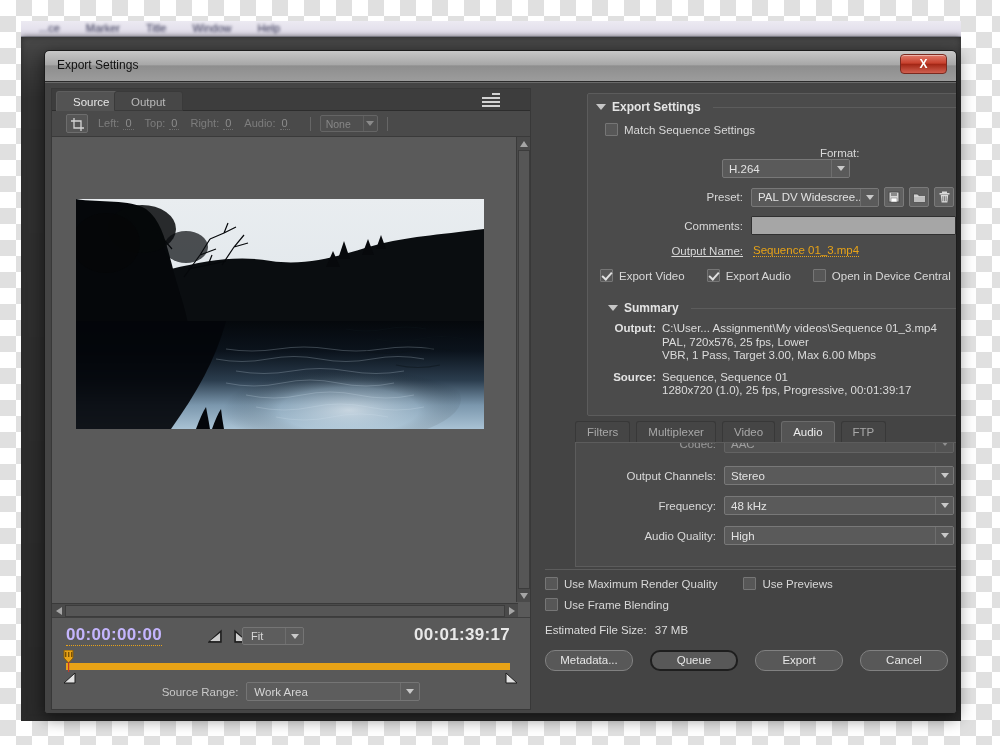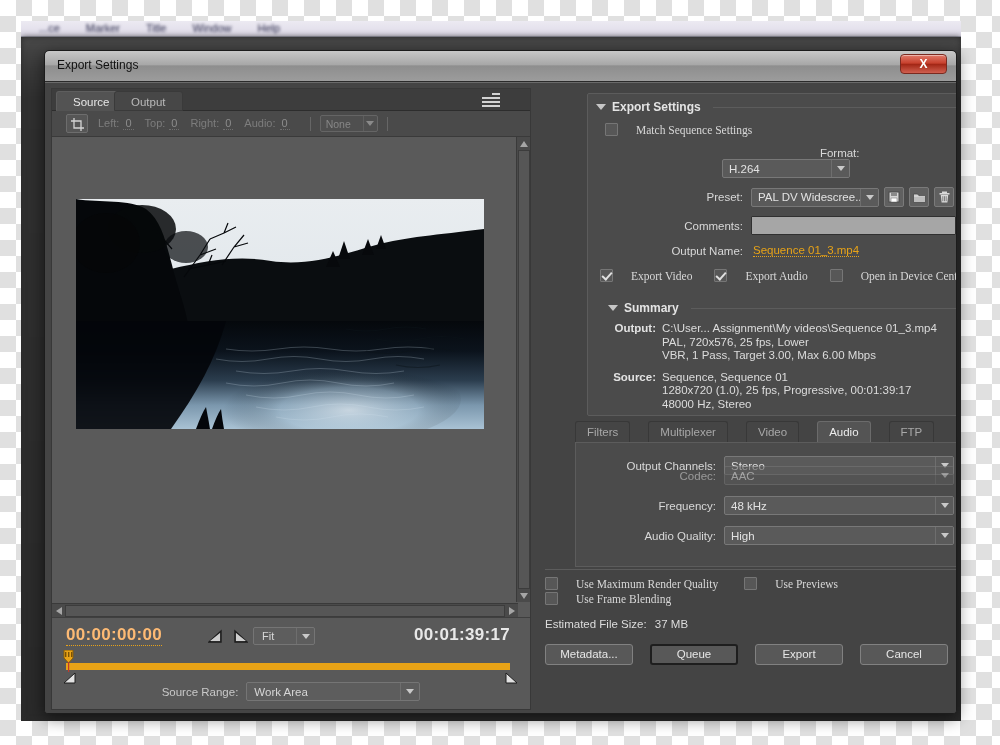--- a/index.html
+++ b/index.html
@@ -260,41 +260,41 @@
   
   #transport {
     position: relative;
     height: 92px;
     background: #595959;
     border-top: 1px solid #3f3f3f;
   }
   #current-time {
     position: absolute; left: 14px; top: 7px;
     font-size: 17px; font-weight: bold;
-    color: #fdba74;
+    color: #c4b5fd;
     letter-spacing: .3px;
     border-bottom: 1px dotted #e8a317;
     cursor: pointer;
   }
   #duration-time {
     position: absolute; right: 20px; top: 7px;
     font-size: 17px; font-weight: bold;
     color: #e8e8e8;
     letter-spacing: .3px;
   }
   .in-out-btn {
     position: absolute; top: 11px;
     width: 14px; height: 14px;
     cursor: pointer;
   }
   #in-point-button { left: 156px; }
   #out-point-button { left: 182px; }
   #zoom-select {
     position: absolute;
-    left: 201px; top: 9px;
+    left: 190px; top: 9px;
     width: 62px; height: 18px;
     background: #5d5d5d;
     border: 1px solid #757575;
     border-radius: 2px;
     font-size: 11px;
     color: #d8d8d8;
     display: flex; align-items: center;
     padding-left: 8px;
     cursor: pointer;
   }
@@ -387,21 +387,21 @@
     border-right: 5px solid transparent;
     border-top: 6px solid #c6c6c6;
     cursor: pointer;
   }
   .sect-title {
     font-size: 12px; font-weight: bold; color: #e4e4e4;
     white-space: nowrap;
   }
   .sect-rule { flex: 1; height: 1px; background: #5c5c5c; margin-left: 6px; }
 
-  .chk-row { display: flex; align-items: center; gap: 18px; font-family: Liberation Serif, serif; }
+  .chk-row { display: flex; align-items: center; gap: 6px; }
   .checkbox {
     width: 13px; height: 13px;
     background: #575757;
     border: 1px solid #767676;
     border-radius: 1px;
     position: relative;
     cursor: pointer;
     flex: 0 0 auto;
   }
   .checkbox.checked::after {
@@ -475,21 +475,21 @@
   }
 
   .summary-label { font-size: 11.5px; font-weight: bold; color: #e2e2e2; text-align: right; white-space: nowrap; }
   .summary-val { font-size: 11.5px; color: #dcdcdc; white-space: nowrap; }
 
   
   #format-tabs {
     position: absolute;
     left: 38px; top: 333px;
     width: 400px; height: 21px;
-    display: flex; gap: 18px;
+    display: flex; gap: 6px;
   }
   .ftab {
     height: 21px;
     padding: 0 11px;
     line-height: 20px;
     font-size: 11.5px;
     color: #a8a8a8;
     background: #454545;
     border: 1px solid #383838;
     border-bottom: none;
@@ -521,21 +521,21 @@
     margin-top: 13px;
   }
   #action-buttons {
     display: flex; gap: 17px;
     margin-top: 14px;
   }
   .abtn {
     width: 88px; height: 21px;
     background: #585858;
     border: 1px solid #818181;
-    border-radius: 3px;
+    border-radius: 10px;
     font-size: 11.5px;
     color: #e6e6e6;
     text-align: center;
     line-height: 19px;
     cursor: pointer;
   }
   .abtn.default {
     border: 2px solid #1e1e1e;
     line-height: 17px;
   }
@@ -836,21 +836,21 @@
             </svg>
           </span>
         </div>
 
         <div class="field-row">
           <span class="field-label" style="width:155px;">Comments:</span>
           <input class="txtinput" style="width: 205px; margin-left: 8px;" placeholder="">
         </div>
 
         <div class="field-row">
-          <span class="field-label" style="width:155px;">Output Name:</span>
+          <span class="field-label" style="width:155px;text-decoration:underline;">Output Name:</span>
           <span id="output-name-link" style="margin-left:10px;">Sequence 01_3.mp4</span>
         </div>
 
         <div style="display:flex;align-items:center;gap:22px;margin:12px 0 0 12px;">
           <span class="chk-row">
             <span class="checkbox checked"></span>
             <span class="chk-label">Export Video</span>
           </span>
           <span class="chk-row">
             <span class="checkbox checked"></span>
@@ -875,47 +875,46 @@
             <div class="summary-val">PAL, 720x576, 25 fps, Lower</div>
             <div class="summary-val">VBR, 1 Pass, Target 3.00, Max 6.00 Mbps</div>
           </div>
         </div>
 
         <div style="display:flex;margin:8px 0 0 20px;">
           <span class="summary-label" style="width:48px;">Source:</span>
           <div style="margin-left:6px;line-height:13.5px;">
             <div class="summary-val">Sequence, Sequence 01</div>
             <div class="summary-val">1280x720 (1.0), 25 fps, Progressive, 00:01:39:17</div>
-            <div class="summary-val">48000 Hz, Stereo</div>
           </div>
         </div>
       </div>
 
       <div id="format-tabs">
         <div class="ftab">Filters</div>
         <div class="ftab">Multiplexer</div>
         <div class="ftab">Video</div>
         <div class="ftab active">Audio</div>
         <div class="ftab">FTP</div>
       </div>
 
       <div id="audio-settings-group">
+        <div class="field-row" style="margin-top:-9px;opacity:.55;">
+          <span class="field-label" style="width:140px;">Codec:</span>
+          <div class="combo" style="width:230px;margin-left:8px;">
+            <span>AAC</span>
+            <span class="arrow">
+                <span class="dn-tri"></span>
+              </span>
+          </div>
+        </div>
         <div class="field-row" style="margin-top:13px;">
           <span class="field-label" style="width:140px;">Output Channels:</span>
           <div class="combo" style="width:230px;margin-left:8px;">
             <span>Stereo</span>
-            <span class="arrow">
-                <span class="dn-tri"></span>
-              </span>
-          </div>
-        </div>
-        <div class="field-row" style="margin-top:-9px;opacity:.55;">
-          <span class="field-label" style="width:140px;">Codec:</span>
-          <div class="combo" style="width:230px;margin-left:8px;">
-            <span>AAC</span>
             <span class="arrow">
                 <span class="dn-tri"></span>
               </span>
           </div>
         </div>
         <div class="field-row" style="margin-top:11px;">
           <span class="field-label" style="width:140px;">Frequency:</span>
           <div class="combo" style="width:230px;margin-left:8px;">
             <span>48 kHz</span>
             <span class="arrow">
@@ -941,21 +940,21 @@
           <span class="chk-row">
             <span class="checkbox"></span>
             <span class="chk-label">Use Maximum Render Quality</span>
           </span>
           <span class="chk-row">
             <span class="checkbox"></span>
             <span class="chk-label">Use Previews</span>
           </span>
         </div>
 
-        <div class="chk-row" style="margin-top:2px;">
+        <div class="chk-row" style="margin-top:8px;">
           <span class="checkbox"></span>
           <span class="chk-label">Use Frame Blending</span>
         </div>
 
         <div id="estimated-size">
           <span>Estimated File Size:</span>
           <span style="margin-left:5px;">37 MB</span>
         </div>
 
         <div id="action-buttons">

